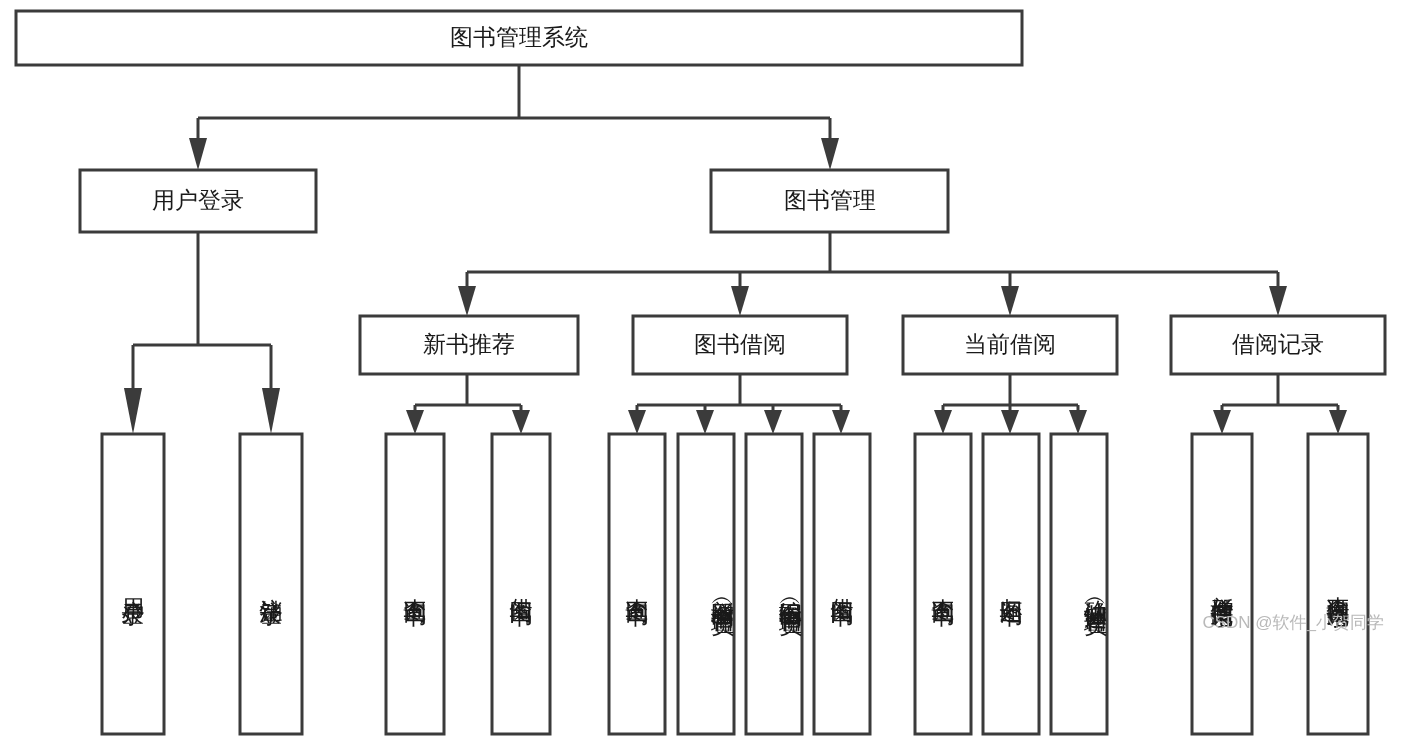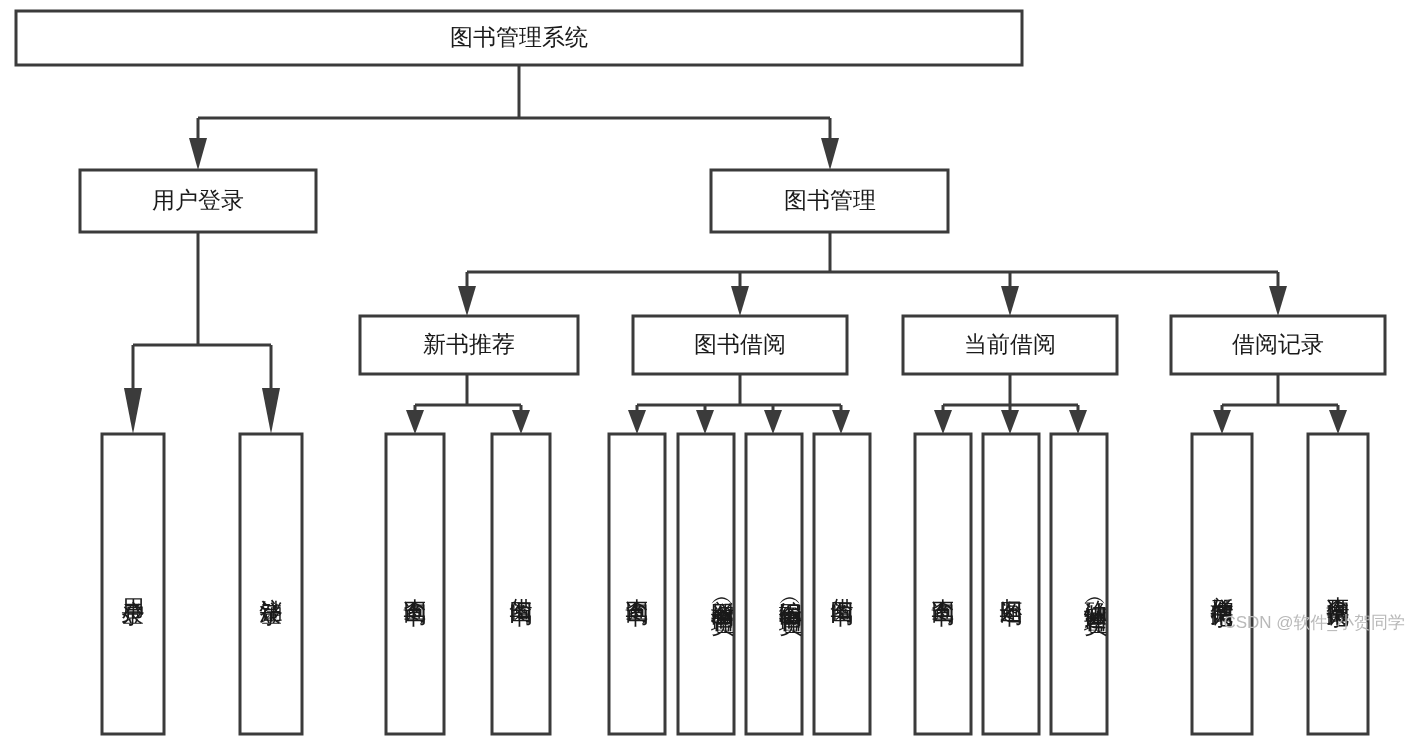--- a/index.html
+++ b/index.html
@@ -59,21 +59,21 @@
     color: #1a1a1a;
     writing-mode: vertical-rl;
     text-orientation: upright;
     letter-spacing: 2px;
     line-height: 1;
     white-space: nowrap;
     pointer-events: none;
   }
   .watermark {
     position: absolute;
-    right: 0;
+    right: 21px;
     bottom: 4px;
     font-family: "Liberation Sans", "DejaVu Sans", sans-serif;
     font-size: 17px;
     color: #b9b9b9;
     white-space: nowrap;
     user-select: none;
   }
 </style>
 </head>
 <body>

